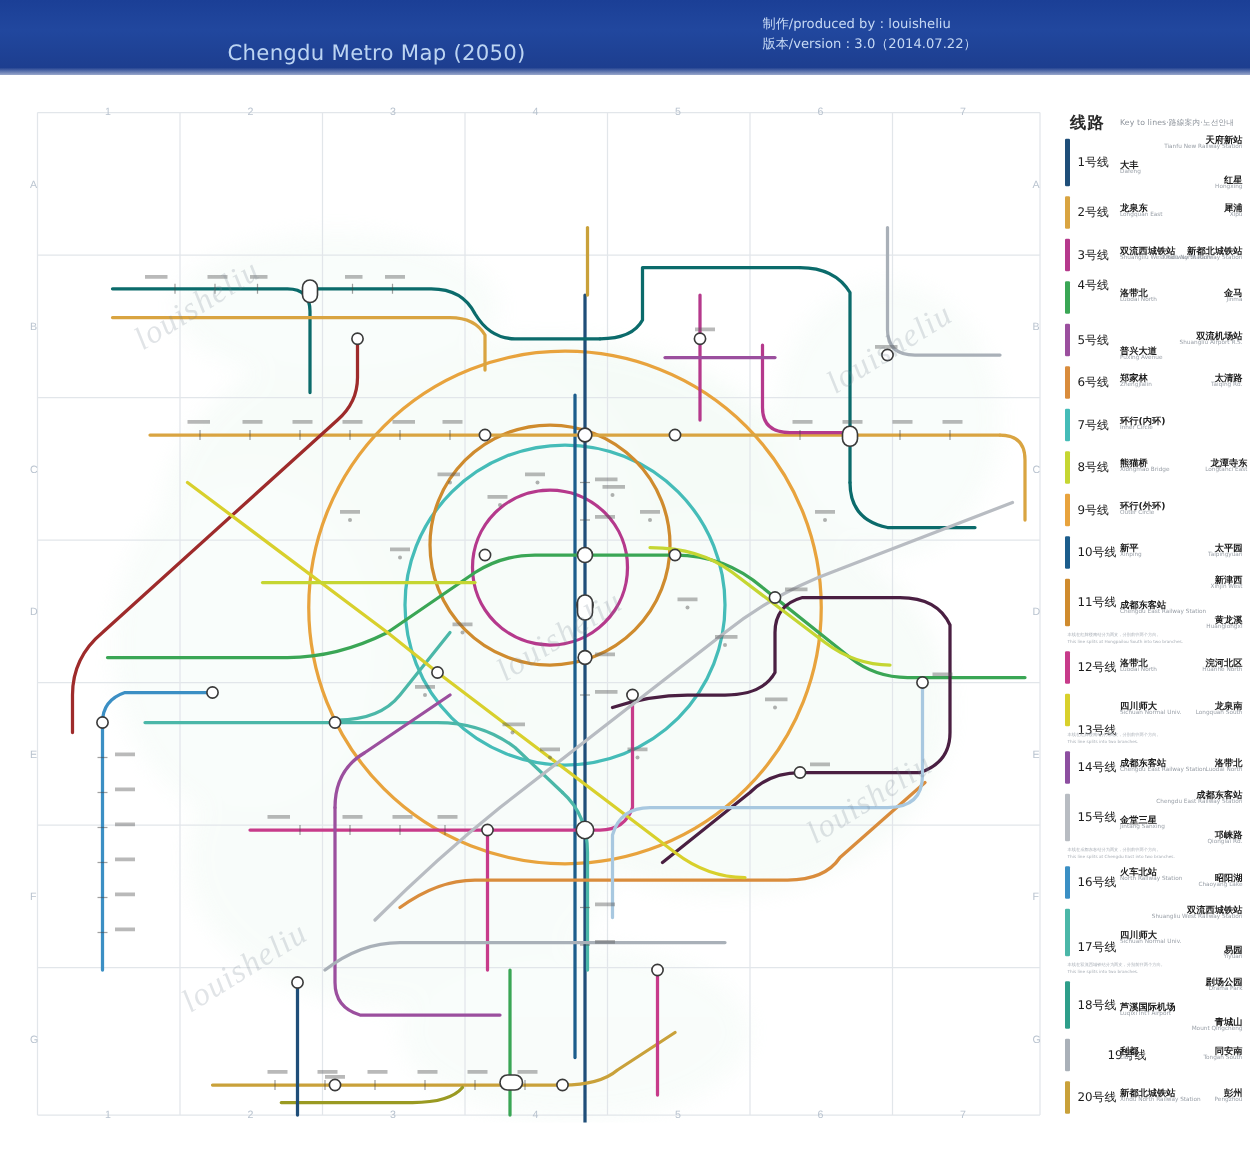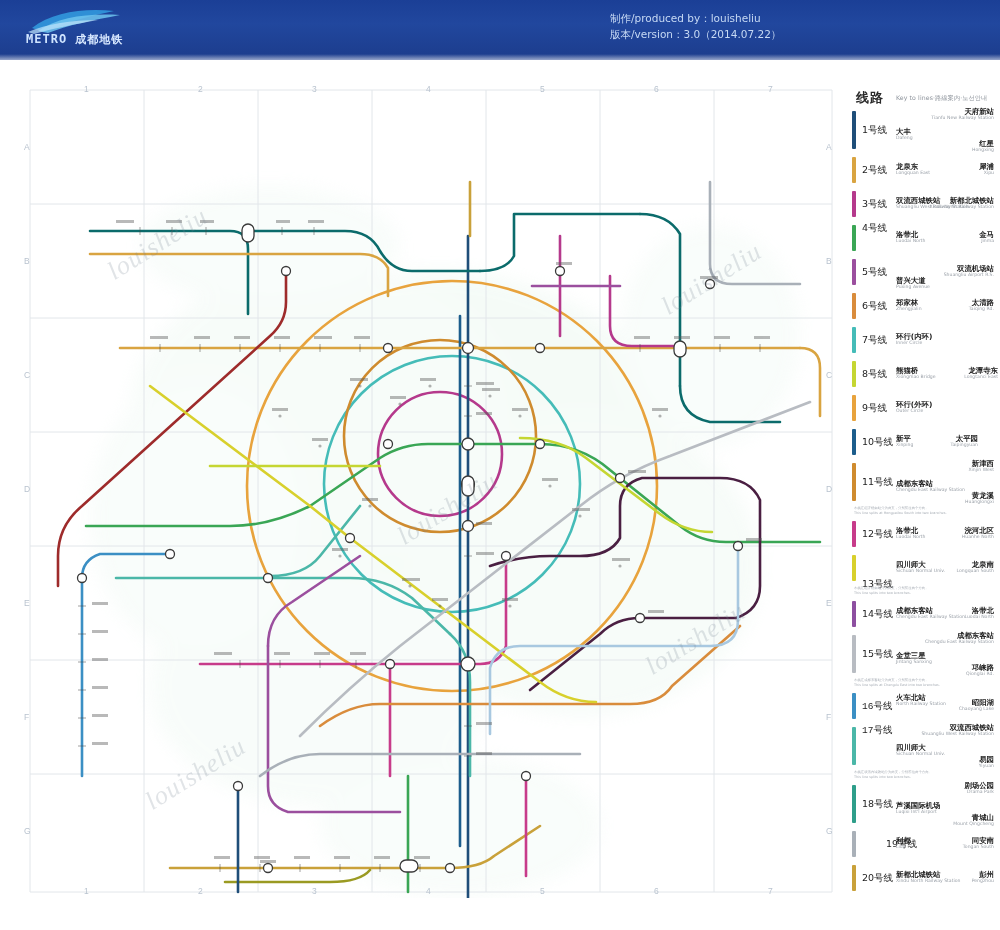--- a/index.html
+++ b/index.html
@@ -100,32 +100,22 @@
   }
   .leg-note span { display:block; }
 </style>
 </head>
 <body>
 
 <div id="page">
 
   <div id="header">
 
-    <div id="logo-block">
-      <svg id="logo-swoosh" viewBox="0 0 130 26">
-        <path d="M4 20 C 24 4, 56 0, 86 3 C 62 8, 36 14, 16 24 Z" fill="#2f8fd6"></path>
-        <path d="M10 23 C 30 9, 60 5, 92 7 C 66 12, 40 17, 20 25 Z" fill="#6fc4ef" opacity=".85"></path>
-        <path d="M0 24 C 18 16, 44 12, 70 12 C 48 16, 22 21, 6 26 Z" fill="#bfe4fb" opacity=".7"></path>
-      </svg>
-      <div id="logo-wordmark">
-        <span>METRO</span>
-        <span id="logo-cn">成都地铁</span>
-      </div>
-    </div>
-
+
+    <div id="title-en">Chengdu Metro Map (2050)</div>
     <div id="credit-produced">制作/produced by：louisheliu</div>
     <div id="credit-version">版本/version：3.0（2014.07.22）</div>
   </div>
 
   <div id="map-area">
 
     <svg id="map-svg" viewBox="0 0 822 812">
       <defs>
         <filter id="glow" x="-30%" y="-30%" width="160%" height="160%">
           <feGaussianBlur stdDeviation="9" result="b"></feGaussianBlur>
@@ -560,21 +550,21 @@
             <span class="en">Outer Circle</span>
           </div>
         </div>
         <div class="leg-row" style="top: 340px; height: 34px;">
           <div class="leg-swatch" style="background: rgb(28, 93, 140); height: 26px; top: 3px;"></div>
           <div class="leg-name" style="top: 10px;">10号线</div>
           <div class="leg-term" style="left: 48px; top: 9px;">
             <span class="cn">新平</span>
             <span class="en">Xinping</span>
           </div>
-          <div class="leg-term right" style="right: 20px; top: 9px;">
+          <div class="leg-term right" style="right: 4px; top: 9px;">
             <span class="cn">太平园</span>
             <span class="en">Taipingyuan</span>
           </div>
         </div>
         <div class="leg-row" style="top: 374px; height: 46px;">
           <div class="leg-swatch" style="background: rgb(207, 139, 46); height: 38px; top: 3px;"></div>
           <div class="leg-name" style="top: 16px;">11号线</div>
           <div class="leg-term" style="left: 48px; top: 20px;">
             <span class="cn">成都东客站</span>
             <span class="en">Chengdu East Railway Station</span>
@@ -647,33 +637,33 @@
             <span class="cn">邛崃路</span>
             <span class="en">Qionglai Rd.</span>
           </div>
         </div>
         <div class="leg-note" style="top: 592px;">
           <span>本线在成都东客站分为两支，分别前往两个方向。</span>
           <span>This line splits at Chengdu East into two branches.</span>
         </div>
         <div class="leg-row" style="top: 604px; height: 34px;">
           <div class="leg-swatch" style="background: rgb(59, 143, 196); height: 26px; top: 3px;"></div>
-          <div class="leg-name" style="top: 10px; font-family: Liberation Mono, monospace;">16号线</div>
+          <div class="leg-name" style="top: 10px;">16号线</div>
           <div class="leg-term" style="left: 48px; top: 4px;">
             <span class="cn">火车北站</span>
             <span class="en">North Railway Station</span>
           </div>
           <div class="leg-term right" style="right: 4px; top: 9px;">
             <span class="cn">昭阳湖</span>
             <span class="en">Chaoyang Lake</span>
           </div>
         </div>
         <div class="leg-row" style="top: 638px; height: 46px;">
           <div class="leg-swatch" style="background: rgb(75, 183, 168); height: 38px; top: 3px;"></div>
-          <div class="leg-name" style="top: 0; font-family: Liberation Mono, monospace;">17号线</div>
+          <div class="leg-name" style="top: 28px;">17号线</div>
           <div class="leg-term" style="left: 48px; top: 20px;">
             <span class="cn">四川师大</span>
             <span class="en">Sichuan Normal Univ.</span>
           </div>
           <div class="leg-term right" style="right: 4px; top: 0px;">
             <span class="cn">双流西城铁站</span>
             <span class="en">Shuangliu West Railway Station</span>
           </div>
           <div class="leg-term right" style="right: 4px; top: 32px;">
             <span class="cn">易园</span>

